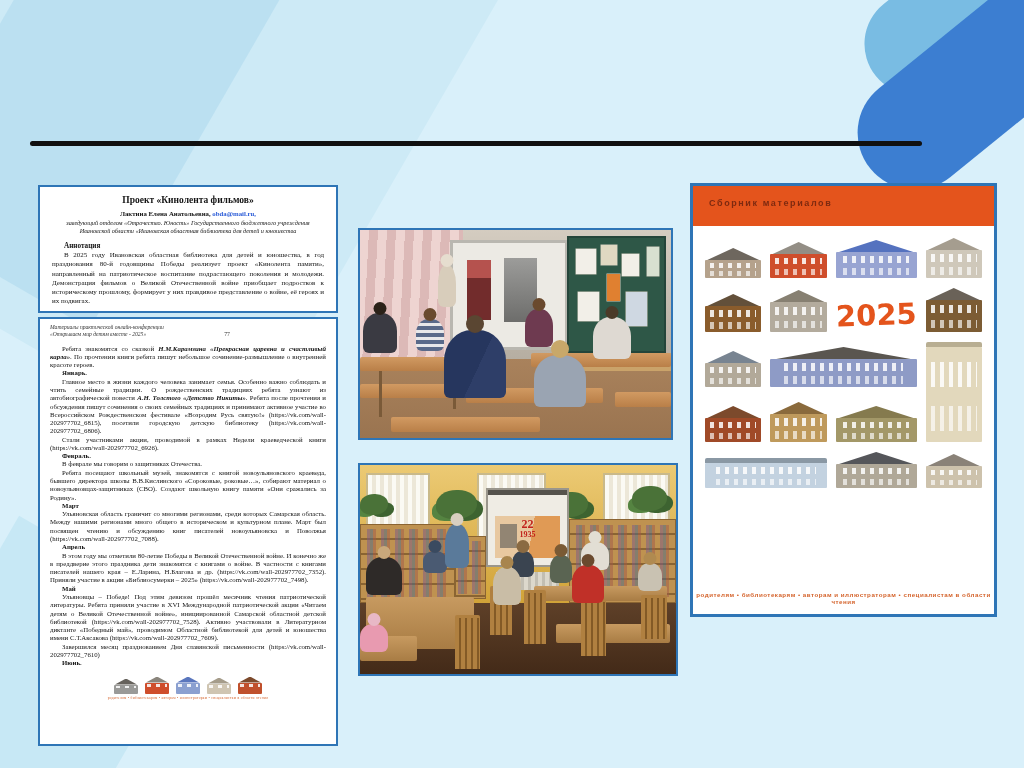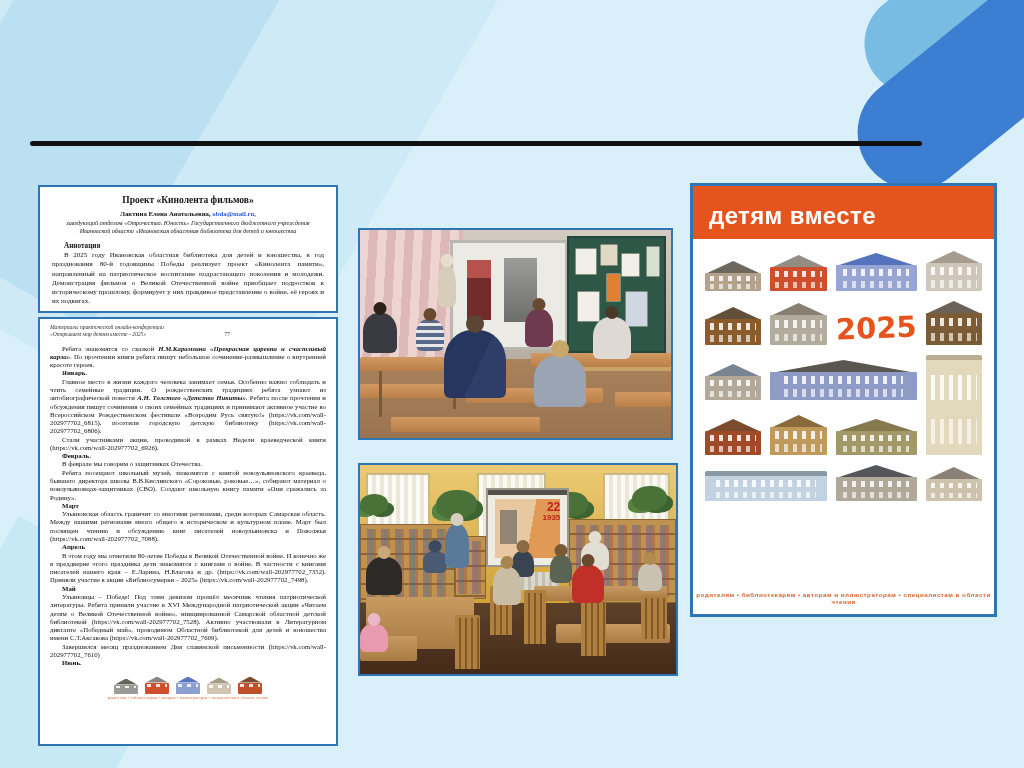--- a/index.html
+++ b/index.html
@@ -90,21 +90,21 @@
   .desk{position:absolute;background:linear-gradient(#d19a62,#b97f48);border-radius:2px;height:7%;}
   .leg{position:absolute;width:3px;background:#7a5a38;}
 
   
   .p2-wall{inset:0;background:linear-gradient(#ecca74,#d1a338 66%,#5e4028 66%,#432a18);}
   .window{top:4%;height:40%;background:repeating-linear-gradient(90deg,#fbfaf4 0 4px,#ece7d8 4px 8px);
           border:2px solid #c9b98a;box-sizing:border-box;}
   .p2-screen{left:40%;top:11%;width:26%;height:38%;background:#efece4;border:2px solid #9a968c;box-sizing:border-box;}
   .p2-screenbar{left:0;top:0;right:0;height:6%;background:#55524c;}
   .p2-slide{position:absolute;inset:12% 8% 10% 8%;background:linear-gradient(100deg,#e8c8a0 55%,#e09a55 55%);
-            text-align:right;color:#c2231c;font-weight:bold;font-family:Liberation Sans, sans-serif;}
+            text-align:center;color:#c2231c;font-weight:bold;font-family:Liberation Serif, serif;margin-top:17px;}
   .p2-slide .l1{font-size:12px;line-height:13px;margin-top:2px;}
   .p2-slide .l2{font-size:8px;line-height:8px;}
   .p2-slide .snap{position:absolute;left:8%;top:18%;width:26%;height:58%;background:#7c7468;opacity:.8;}
   .shelf{background:repeating-linear-gradient(180deg,#bf9250 0 13px,#8a6432 13px 15px);border:1px solid #8a6432;box-sizing:border-box;}
   .shelf::before{content:"";position:absolute;inset:6% 6%;opacity:.5;
       background:repeating-linear-gradient(90deg,#7a5a8a 0 3px,#4a6a8a 3px 6px,#a05a4a 6px 9px,transparent 9px 14px);}
   .plant{background:#4a7238;border-radius:50% 45% 50% 40%;
          box-shadow:9px 5px 0 -3px #3d6330,-8px 6px 0 -4px #558441;}
   .table{position:absolute;background:linear-gradient(#c79a60,#a87c44);border-radius:2px;}
   .chair{position:absolute;background:repeating-linear-gradient(90deg,#b08040 0 4px,#835a26 4px 6px);
@@ -260,23 +260,23 @@
       <div class="kid" style="left:70%;top:37%;width:28px;height:28px;--h:#e2ded4;background:#e2ded4;"></div>
       <div class="kid" style="left:67%;top:48%;width:32px;height:38px;--h:#6a4a2e;background:#c03028;"></div>
       <div class="kid" style="left:88%;top:47%;width:24px;height:28px;--h:#b08a50;background:#c9c2b2;"></div>
       <div class="kid" style="left:0;top:76%;width:28px;height:28px;--h:#e8b8c6;background:#e89ab0;"></div>
     </div>
   </div>
 
   <div class="panel" id="cover">
     <div class="cover-banner">
       <div class="cover-kicker">
+        <div>Сборник материалов</div>
       </div>
       <div class="cover-title">
-        <div>детям вместе</div>
       </div>
     </div>
     <div class="cover-grid">
         <div class="house" style="height: 30px;">
           <div class="roof" style="background: rgb(110, 103, 94);"></div>
           <div class="hbody" style="background: rgb(181, 162, 140);"></div>
         </div>
         <div class="house" style="height: 36px;">
           <div class="roof" style="background: rgb(147, 142, 133);"></div>
           <div class="hbody" style="background: rgb(207, 78, 44);"></div>

